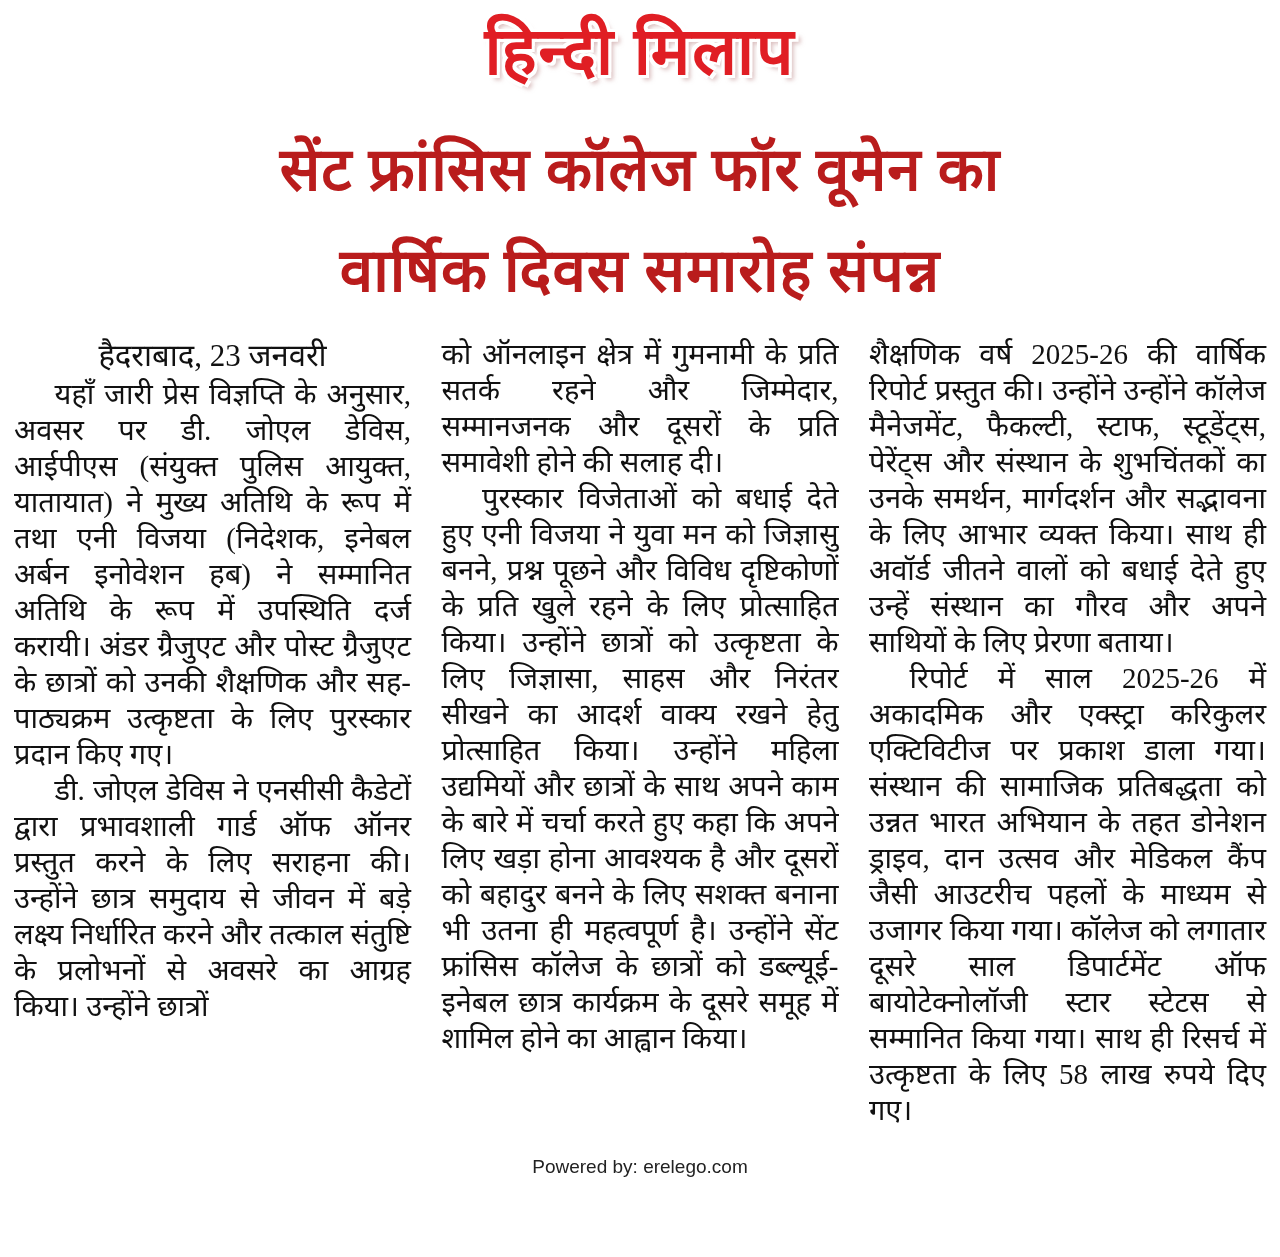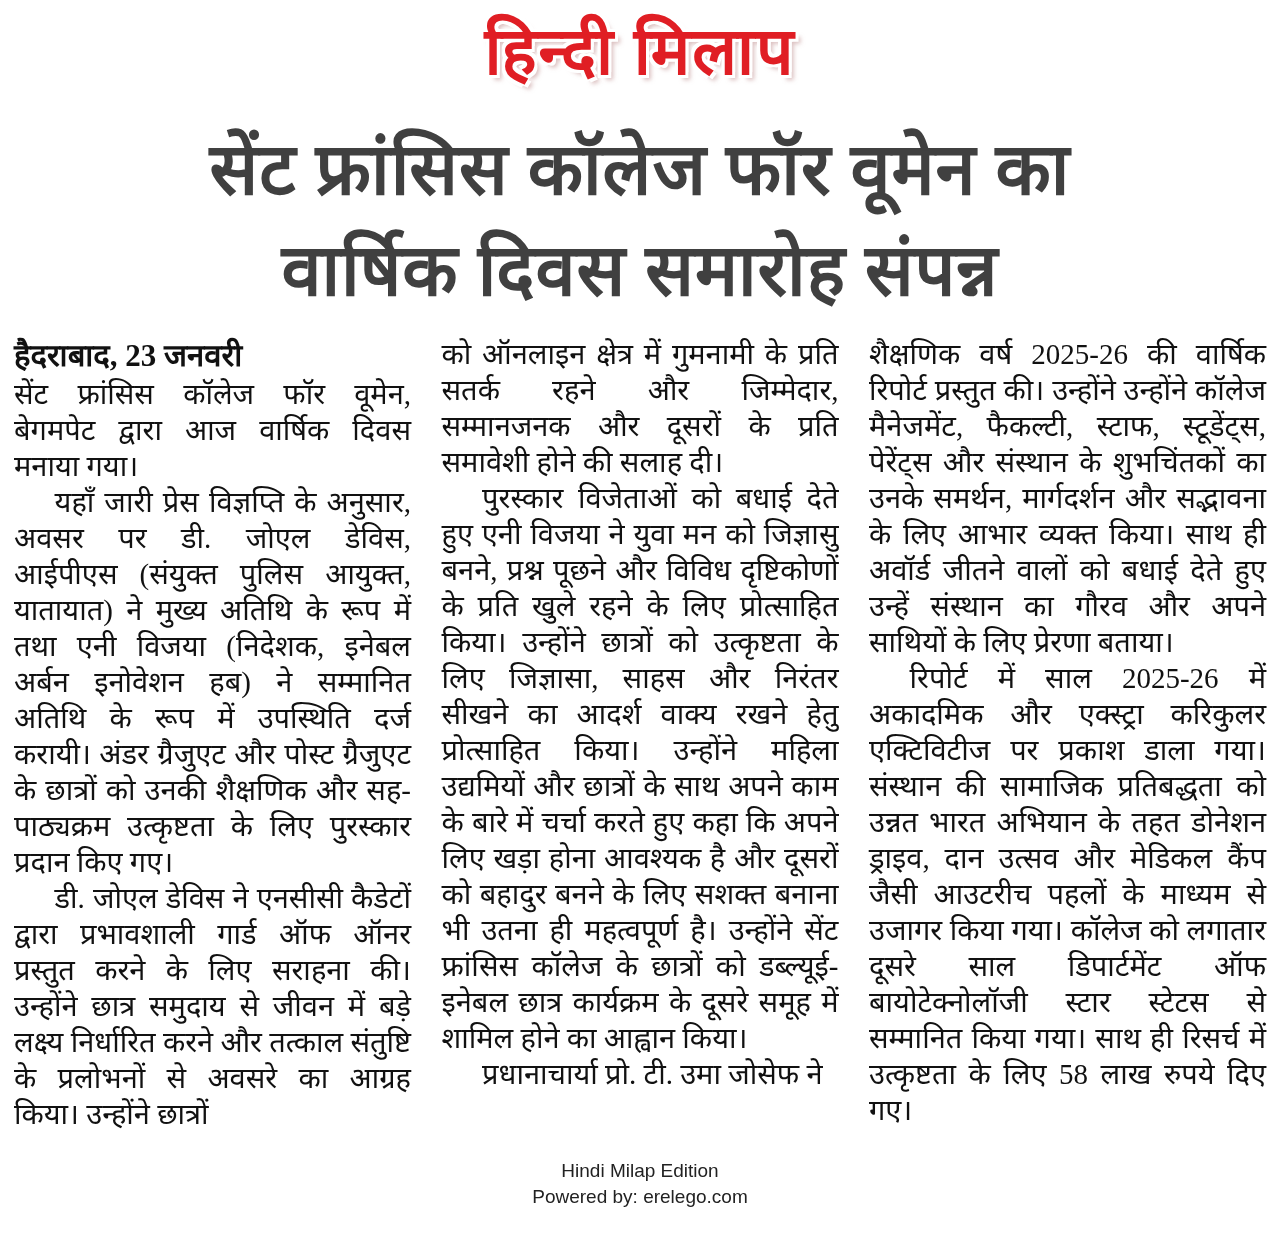--- a/index.html
+++ b/index.html
@@ -33,43 +33,44 @@
       -3px -3px 0 #ffffff,
        3px -3px 0 #ffffff,
       -3px  3px 0 #ffffff,
        3px  3px 0 #ffffff,
        5px  5px 4px rgba(190,140,140,0.55);
   }
   
   .headline {
     text-align: center;
     font-weight: 700;
-    font-size: 72px;
+    font-size: 60px;
     line-height: 101px;
-    color: #404040;
+    color: #b91c1c;
     margin-top: 22px;
     letter-spacing: 1px;
   }
   
   .body-wrap {
     display: flex;
     justify-content: space-between;
     box-sizing: border-box;
     padding: 0 14px;
     margin-top: 14px;
   }
   .col {
     width: 397px;
     box-sizing: border-box;
     font-size: 29px;
     line-height: 36px;
     text-align: justify;
   }
   .dateline, .bureau {
-    font-weight: 700;
+    text-align: center;
+    font-weight: 400;
     font-size: 31px;
     line-height: 40px;
   }
   .para {
     margin: 0;
   }
   .para.indent {
     text-indent: 1.4em;
   }
   
@@ -91,36 +92,33 @@
 
   <div class="headline">
     <div>सेंट फ्रांसिस कॉलेज फॉर वूमेन का</div>
     <div>वार्षिक दिवस समारोह संपन्न</div>
   </div>
 
   <div class="body-wrap">
 
     <div class="col">
       <div class="dateline">हैदराबाद, 23 जनवरी</div>
-      <p class="para">सेंट फ्रांसिस कॉलेज फॉर वूमेन, बेगमपेट द्वारा आज वार्षिक दिवस मनाया गया।</p>
       <p class="para indent">यहाँ जारी प्रेस विज्ञप्ति के अनुसार, अवसर पर डी. जोएल डेविस, आईपीएस (संयुक्त पुलिस आयुक्त, यातायात) ने मुख्य अतिथि के रूप में तथा एनी विजया (निदेशक, इनेबल अर्बन इनोवेशन हब) ने सम्मानित अतिथि के रूप में उपस्थिति दर्ज करायी। अंडर ग्रैजुएट और पोस्ट ग्रैजुएट के छात्रों को उनकी शैक्षणिक और सह-पाठ्यक्रम उत्कृष्टता के लिए पुरस्कार प्रदान किए गए।</p>
       <p class="para indent">डी. जोएल डेविस ने एनसीसी कैडेटों द्वारा प्रभावशाली गार्ड ऑफ ऑनर प्रस्तुत करने के लिए सराहना की। उन्होंने छात्र समुदाय से जीवन में बड़े लक्ष्य निर्धारित करने और तत्काल संतुष्टि के प्रलोभनों से अवसरे का आग्रह किया। उन्होंने छात्रों</p>
     </div>
 
     <div class="col">
       <p class="para">को ऑनलाइन क्षेत्र में गुमनामी के प्रति सतर्क रहने और जिम्मेदार, सम्मानजनक और दूसरों के प्रति समावेशी होने की सलाह दी।</p>
       <p class="para indent">पुरस्कार विजेताओं को बधाई देते हुए एनी विजया ने युवा मन को जिज्ञासु बनने, प्रश्न पूछने और विविध दृष्टिकोणों के प्रति खुले रहने के लिए प्रोत्साहित किया। उन्होंने छात्रों को उत्कृष्टता के लिए जिज्ञासा, साहस और निरंतर सीखने का आदर्श वाक्य रखने हेतु प्रोत्साहित किया। उन्होंने महिला उद्यमियों और छात्रों के साथ अपने काम के बारे में चर्चा करते हुए कहा कि अपने लिए खड़ा होना आवश्यक है और दूसरों को बहादुर बनने के लिए सशक्त बनाना भी उतना ही महत्वपूर्ण है। उन्होंने सेंट फ्रांसिस कॉलेज के छात्रों को डब्ल्यूई-इनेबल छात्र कार्यक्रम के दूसरे समूह में शामिल होने का आह्वान किया।</p>
-      <p class="para indent">प्रधानाचार्या प्रो. टी. उमा जोसेफ ने</p>
     </div>
 
     <div class="col">
       <p class="para">शैक्षणिक वर्ष 2025-26 की वार्षिक रिपोर्ट प्रस्तुत की। उन्होंने उन्होंने कॉलेज मैनेजमेंट, फैकल्टी, स्टाफ, स्टूडेंट्स, पेरेंट्स और संस्थान के शुभचिंतकों का उनके समर्थन, मार्गदर्शन और सद्भावना के लिए आभार व्यक्त किया। साथ ही अवॉर्ड जीतने वालों को बधाई देते हुए उन्हें संस्थान का गौरव और अपने साथियों के लिए प्रेरणा बताया।</p>
       <p class="para indent">रिपोर्ट में साल 2025-26 में अकादमिक और एक्स्ट्रा करिकुलर एक्टिविटीज पर प्रकाश डाला गया। संस्थान की सामाजिक प्रतिबद्धता को उन्नत भारत अभियान के तहत डोनेशन ड्राइव, दान उत्सव और मेडिकल कैंप जैसी आउटरीच पहलों के माध्यम से उजागर किया गया। कॉलेज को लगातार दूसरे साल डिपार्टमेंट ऑफ बायोटेक्नोलॉजी स्टार स्टेटस से सम्मानित किया गया। साथ ही रिसर्च में उत्कृष्टता के लिए 58 लाख रुपये दिए गए।</p>
     </div>
 
   </div>
 
   <div class="footer">
-    <div>Hindi Milap Edition</div>
     <div>Powered by: erelego.com</div>
   </div>
 
 </div>
 
 </body></html>

